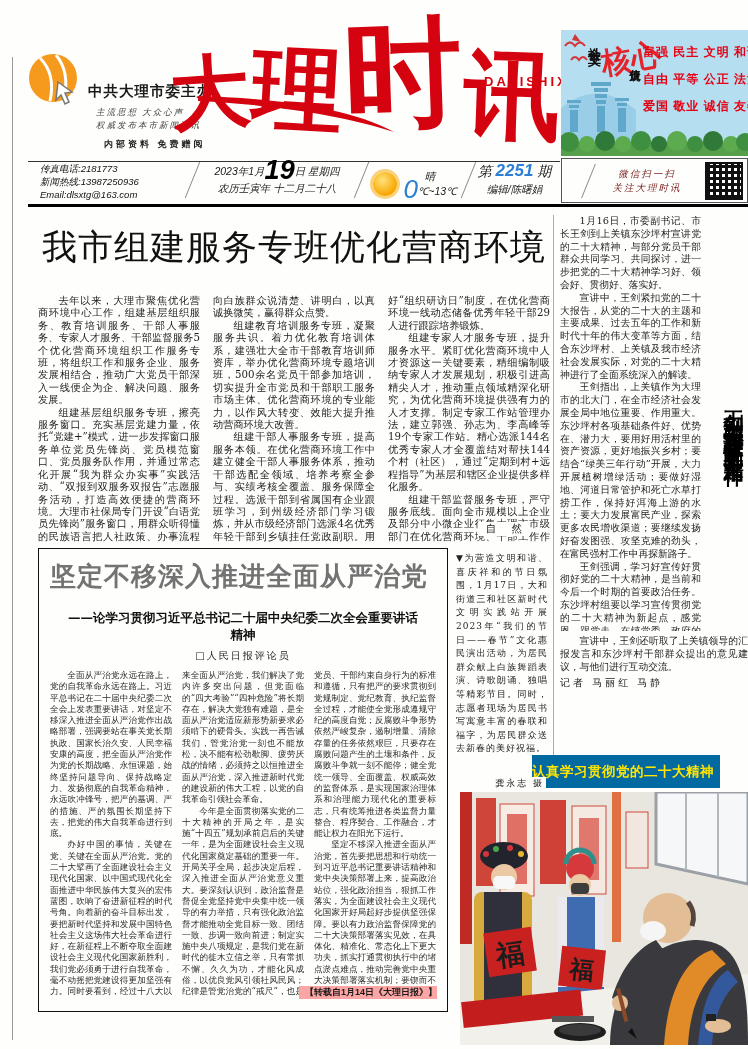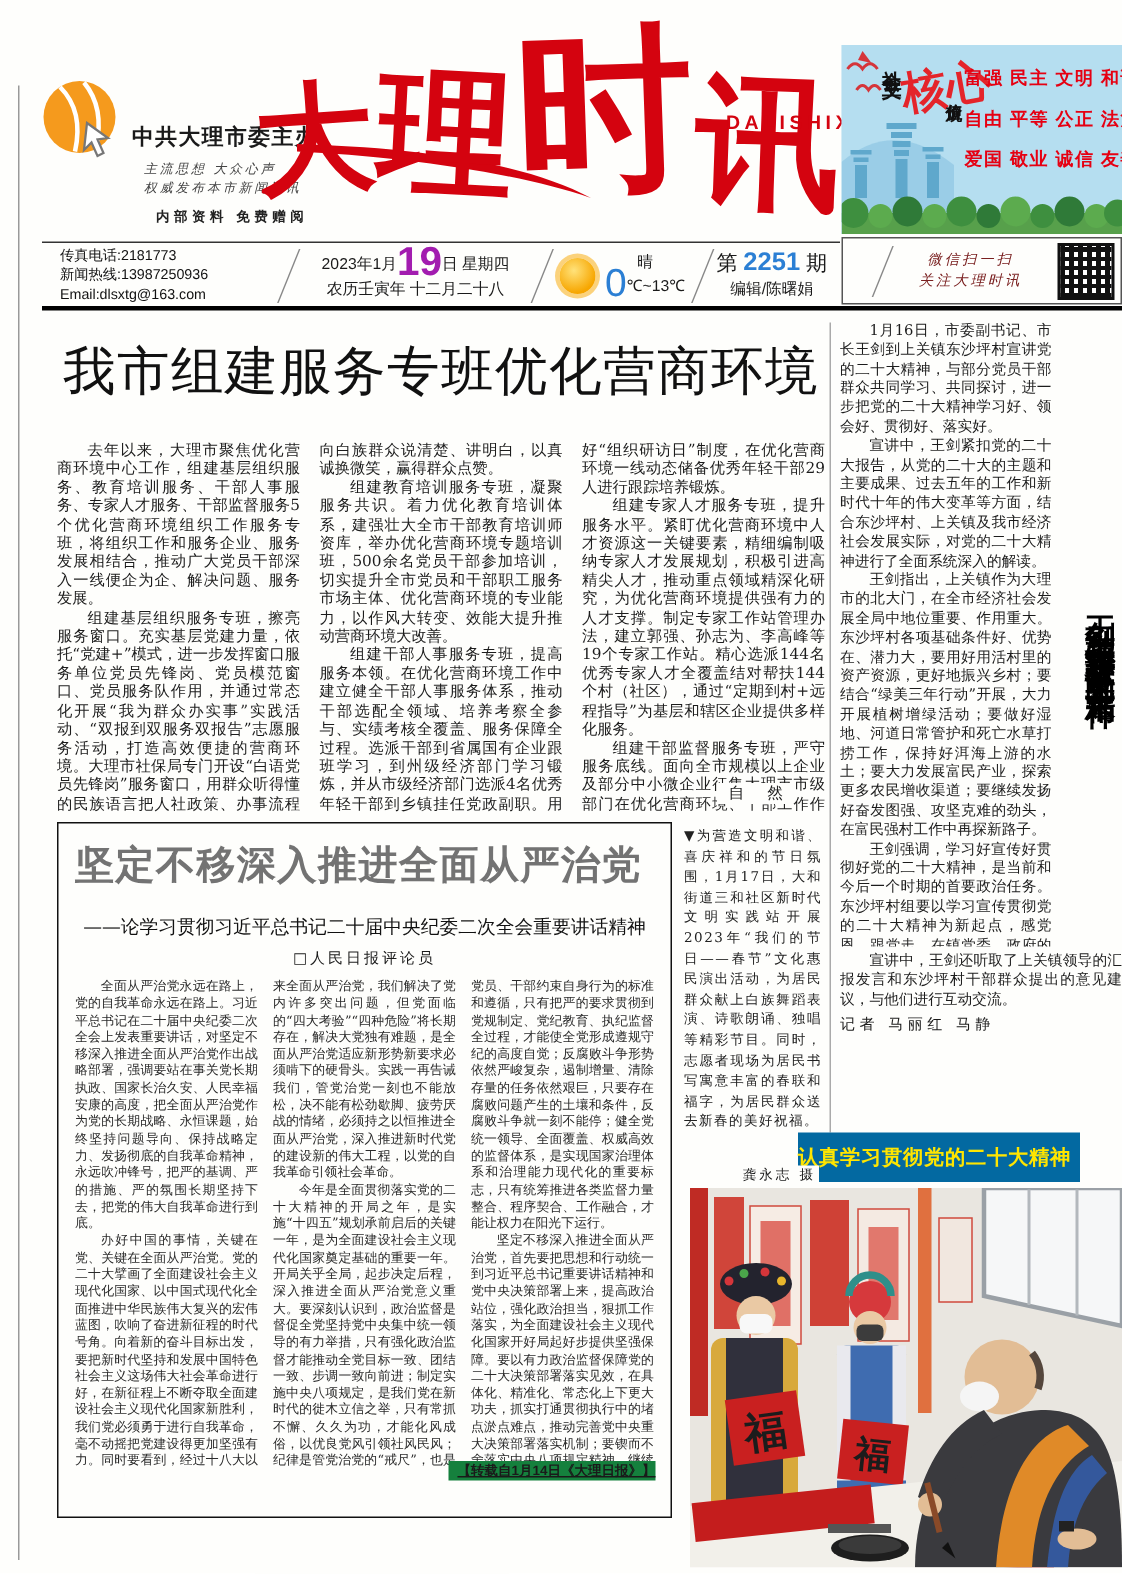--- a/index.html
+++ b/index.html
@@ -37,25 +37,25 @@
   .qrbox{left:561px;top:158px;width:187px;height:45px;border:1px solid #555;box-sizing:border-box;
          display:flex;align-items:center;}
   .qr-slash{width:1px;height:34px;background:#888;transform:skewX(-22deg);margin-left:26px;}
   .qrtext{flex:1;text-align:center;font-size:9.5px;font-style:italic;color:#7a2020;line-height:14px;letter-spacing:2px;}
   .qr{width:38px;height:38px;margin-right:4px;border:2px solid #111;box-sizing:border-box;
       background:
         repeating-linear-gradient(0deg,#111 0 3px,transparent 3px 6px),
         repeating-linear-gradient(90deg,#111 0 3px,#fff 3px 6px);}
   
   .infobar{left:28px;top:161px;width:532px;height:43px;border-top:1px solid #333;
-           display:flex;align-items:center;}
+           display:flex;font-style:italic;}
   .ib-slash{width:1px;height:36px;background:#888;transform:skewX(-22deg);}
   .ib-contact{width:152px;padding-left:12px;font-size:9.5px;line-height:13px;color:#111;}
   .ib-date{width:168px;text-align:center;font-size:10.5px;line-height:17px;}
-  .d-big{font-size:27px;color:#a21caf;font-weight:bold;vertical-align:-4px;}
+  .d-big{font-size:27px;color:#000000;font-weight:bold;vertical-align:-4px;}
   .ib-weather{width:106px;display:flex;align-items:center;justify-content:center;gap:6px;}
   .sun{width:24px;height:24px;border-radius:50%;
        background:radial-gradient(circle at 40% 35%,#ffe27a,#f7a600 70%);
        box-shadow:0 0 0 3px #fbd27c;}
   .w-col{text-align:center;font-size:10.5px;line-height:13px;}
   .t-big{font-size:26px;color:#2b7fd4;font-weight:normal;vertical-align:-3px;}
   .ib-issue{flex:1;text-align:center;font-size:14px;line-height:18px;}
   .i-big{color:#2b7fd4;font-size:17px;font-weight:bold;}
   .ib-editor{font-size:10.5px;}
   
@@ -79,28 +79,28 @@
   .ra-reporter{margin-top:3px;text-align:left;font-size:10px;letter-spacing:3px;padding-right:4px;}
   
   .banner{left:532px;top:755px;width:188px;height:33px;background:#0369a1;color:#ffe500;
           font-weight:900;font-size:13.5px;letter-spacing:.5px;line-height:33px;
           font-family:"Liberation Sans",sans-serif;}
   
   .editorial{left:38px;top:548px;width:410px;height:464px;border:1.5px solid #111;
              box-sizing:border-box;padding:8px 11px;background:#fefefc;}
   .editorial h2{margin:2px 0 16px;text-align:left;font-size:26px;font-weight:900;letter-spacing:1px;color:#737373;
                 font-family:"Liberation Sans",sans-serif;}
-  .editorial h3{margin:6px 0 0;text-align:center;font-size:12.5px;font-weight:400;color:#111;
+  .editorial h3{margin:6px 12px 0;text-align:center;font-size:12.5px;font-weight:700;color:#111;
                 font-family:"DejaVu Serif",serif;}
   .ed-byline{margin-top:5px;text-align:center;font-size:10px;letter-spacing:2px;font-family:"DejaVu Serif",serif;}
   .ed-body{margin-top:7px;height:336px;column-count:3;column-gap:10px;column-fill:auto;overflow:hidden;
            text-align:justify;font-size:8.6px;line-height:11.3px;color:#2a2a2a;
            font-family:"DejaVu Serif",serif;}
-  .ed-source{position:absolute;right:10px;bottom:24px;background:#15803d;padding-left:6px;
-             font-size:9px;font-weight:bold;font-family:"Liberation Sans",sans-serif;text-decoration:underline;}
+  .ed-source{position:absolute;right:10px;bottom:12px;background:#fca5a5;padding-left:6px;
+             font-size:9px;font-weight:bold;font-family:"Liberation Sans",sans-serif;}
   
   .caption{left:456px;top:552px;width:92px;height:238px;overflow:hidden;
            font-family:"DejaVu Serif",serif;}
   .caption p{margin:0;text-align:justify;font-size:9px;line-height:13.6px;letter-spacing:1px;color:#222;}
   .credit{position:absolute;right:2px;bottom:0;background:#fefefc;padding:0 2px;
           font-size:9px;letter-spacing:2px;}
   
   .photo{left:460px;top:792px;width:288px;height:253px;margin:0;overflow:hidden;}
 </style>
 </head>

